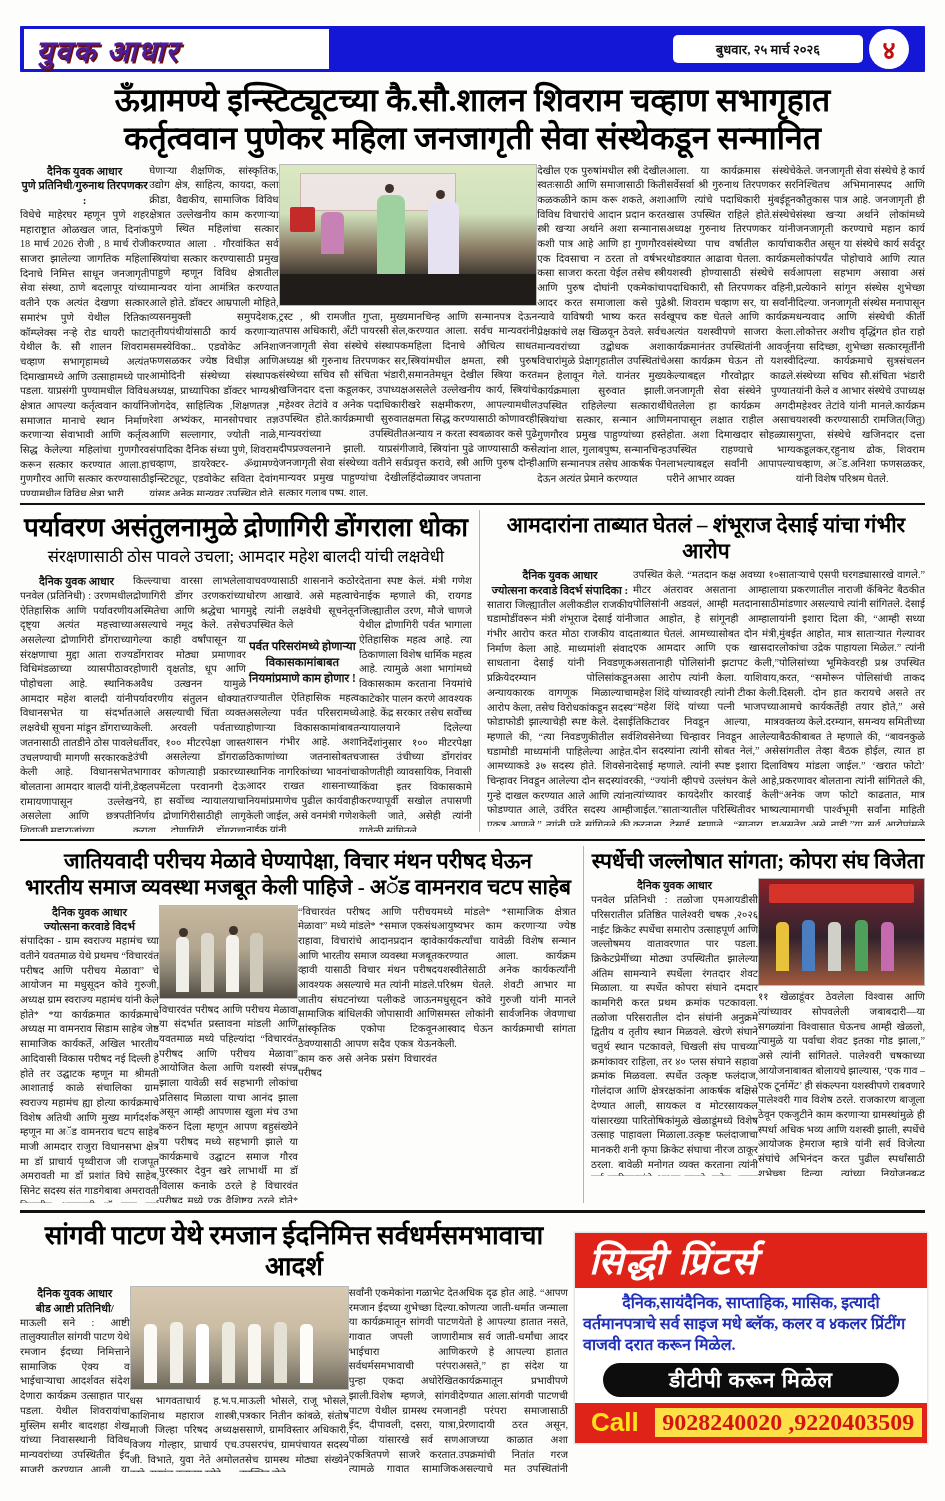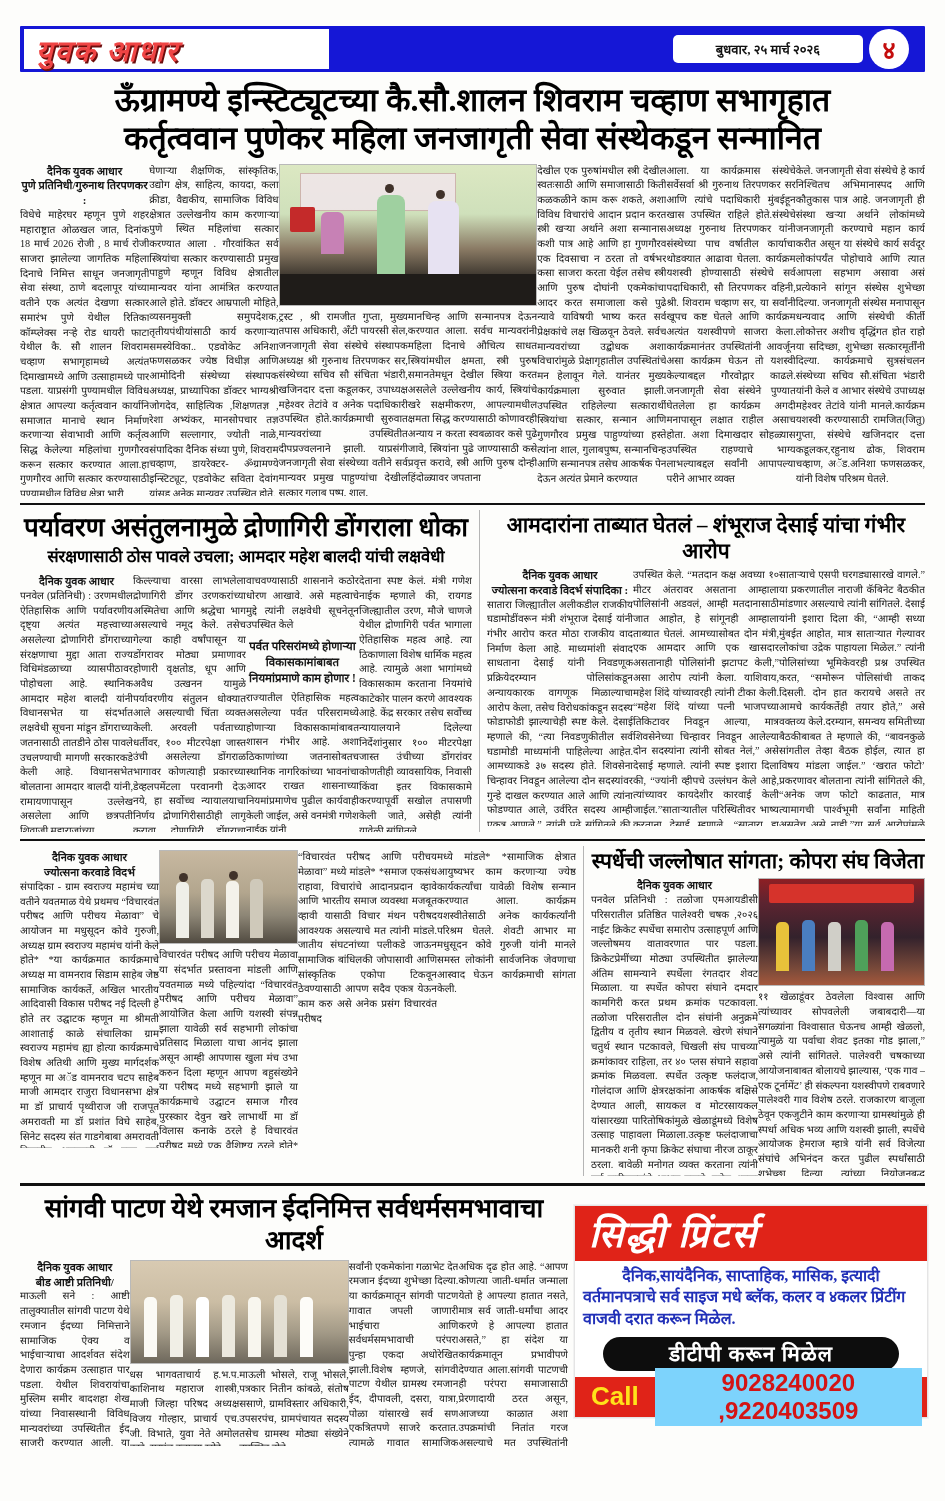--- a/index.html
+++ b/index.html
@@ -7,21 +7,21 @@
     width:945px;height:1501px;background:#fdfdfb;position:relative;
     font-family:"Liberation Serif","DejaVu Serif",serif;color:#161616;
     overflow:hidden;
   }
   .page{position:absolute;inset:0;padding:26px 20px 0;box-sizing:border-box;}
 
   
   .masthead{height:46px;background:#1517d6;position:relative;border-radius:1px;}
   .logo-box{position:absolute;left:4px;top:3px;width:305px;height:40px;background:#fff;
     display:flex;align-items:center;padding-left:12px;box-sizing:border-box;}
-  .logo-text{font-size:29px;font-weight:bold;font-style:italic;color:#ef4444;
+  .logo-text{font-size:29px;font-weight:bold;font-style:italic;color:#4c1d95;
     text-shadow:1.5px 1.5px 0 #6d0d0d;letter-spacing:2px;white-space:nowrap;}
   .date-box{position:absolute;right:62px;top:9px;width:190px;height:28px;background:#fff;
     border-radius:5px;display:flex;align-items:center;justify-content:center;
     font-weight:bold;font-size:13px;color:#111;}
   .page-circle{position:absolute;right:16px;top:3px;width:40px;height:40px;background:#fff;
     border-radius:50%;display:flex;align-items:center;justify-content:center;
     color:#c40d0d;font-size:25px;font-weight:bold;}
 
   
   .main-headline{text-align:center;font-weight:bold;color:#000;font-size:32px;
@@ -56,43 +56,43 @@
   .vrule{width:1px;background:#b5b5b5;margin:0 7px;flex:none;}
 
   
   .band{display:flex;align-items:stretch;}
   .sec-left2{width:452px;flex:none;}
   .sec-left3{width:556px;flex:none;}
   .sec-left4{width:548px;flex:none;}
   .sec-right{flex:1;min-width:0;}
   .h-xl{font-size:26px;font-weight:bold;text-align:center;line-height:1.2;margin:2px 0 0;color:#000;}
   .h-lg{font-size:21px;font-weight:bold;text-align:center;line-height:1.25;margin:2px 0 0;color:#000;}
-  .h-md{font-size:16.5px;font-weight:bold;text-align:center;line-height:1.3;margin:3px 0 7px;color:#000;}
+  .h-md{font-size:16.5px;font-weight:normal;text-align:center;line-height:1.3;margin:3px 0 7px;color:#000;}
   .band2-cols{height:258px;margin-top:4px;}
   .band3-cols{height:298px;margin-top:4px;}
   .band4-cols{height:172px;margin-top:4px;}
   .stackcol{flex:1;display:flex;flex-direction:column;gap:4px;overflow:hidden;}
   .stackcol .col{flex:1;}
   .mid2{flex:2;display:flex;flex-direction:column;gap:4px;overflow:hidden;}
   .mid2 .cols{flex:1;}
 
   
   .ad{width:352px;margin:14px 0 0 6px;background:#fff;border:1px solid #e5e5e5;
     box-shadow:0 0 0 1px #f2f2f2;}
   .ad-head{background:#e02318;color:#fff;font-size:37px;font-weight:bold;font-style:italic;
     padding:1px 14px 3px;letter-spacing:2px;}
   .ad-body{color:#2130b8;font-weight:bold;font-size:16px;line-height:1.32;padding:4px 8px 2px;}
   .ad-body .l1{text-align:center;}
   .ad-strip{background:#e02318;color:#fff;font-weight:bold;font-size:15.5px;padding:3px 8px;}
   .ad-pill{background:#0d0d0d;color:#fff;border-radius:20px;font-size:21px;font-weight:bold;
     text-align:center;width:84%;margin:6px auto;padding:2px 0 4px;letter-spacing:1px;}
   .ad-call-row{display:flex;background:#e02318;align-items:center;height:40px;}
   .ad-call{color:#ffe31a;font-weight:bold;font-size:26px;padding:0 16px;font-family:"Liberation Sans",sans-serif;}
-  .ad-phones{flex:1;background:#7dd3fc;color:#d41414;font-weight:bold;font-size:24px;
-    text-align:center;margin:4px 5px 4px 0;padding:1px 0;font-family:Liberation Sans, sans-serif;}
+  .ad-phones{flex:1;background:#fde047;color:#d41414;font-weight:bold;font-size:24px;
+    text-align:center;margin:4px 5px 4px 0;padding:1px 0;font-family:Liberation Serif, serif;}
 </style>
 </head>
 <body>
 
 <div class="page">
 
   <div class="masthead">
     <div class="logo-box">
       <span class="logo-text">युवक आधार</span>
     </div>
@@ -169,20 +169,24 @@
         <div class="col">उपस्थित केले. “मतदान कक्ष अवघ्या १० मीटर अंतरावर असताना आम्हाला पोलिसांनी अडवलं, आम्ही मतदानासाठी जात आहोत, हे सांगूनही आम्हाला ताब्यात घेतलं. आमच्यासोबत दोन मंत्री, एक आमदार आणि एक खासदार असतानाही पोलिसांनी झटापट केली,” असा आरोप त्यांनी केला. याशिवाय, महेश शिंदे यांच्यावरही त्यांनी टीका केली. “महेश शिंदे यांच्या पत्नी भाजपच्या तिकिटावर निवडून आल्या, मात्र शिवसेनेच्या चिन्हावर निवडून आलेल्या दोन सदस्यांना त्यांनी सोबत नेलं,” असे देसाई म्हणाले. त्यांनी स्पष्ट इशारा दिला की, “ज्यांनी व्हीपचे उल्लंघन केले आहे, त्यांच्यावर कायदेशीर कारवाई केली जाईल.”साताऱ्यातील परिस्थितीवर भाष्य करताना देसाई म्हणाले, “सातारा हा सुसंस्कृत जिल्हा आहे, मात्र येथे राजकीय विरोधातून फोडाफोडी करण्यात आली, मी पालकमंत्री असताना मला धक्काबुक्की झाली. आणि</div>
         <div class="col">साताऱ्याचे एसपी घरगड्यासारखे वागले.” या प्रकरणातील नाराजी कॅबिनेट बैठकीत मांडणार असल्याचे त्यांनी सांगितले. देसाई यांनी इशारा दिला की, “आम्ही सध्या मुंबईत आहोत, मात्र साताऱ्यात गेल्यावर लोकांचा उद्रेक पाहायला मिळेल.” त्यांनी पोलिसांच्या भूमिकेवरही प्रश्न उपस्थित करत, “समोरून पोलिसांची ताकद दिसली. दोन हात करायचे असते तर आमचे कार्यकर्तेही तयार होते,” असे वक्तव्य केले.दरम्यान, समन्वय समितीच्या बैठकीबाबत ते म्हणाले की, “बावनकुळे सांगतील तेव्हा बैठक होईल, त्यात हा विषय मांडला जाईल.” ‘खरात फोटो’ प्रकरणावर बोलताना त्यांनी सांगितले की, “अनेक जण फोटो काढतात, मात्र त्यामागची पार्श्वभूमी सर्वांना माहिती असतेच असे नाही.”या सर्व आरोपांमुळे साताऱ्यातील राजकारण तापण्याची चिन्हे दिसत असून, पुढील काही दिवसांत या प्रकरणावरून राजकीय संघर्ष आणखी तीव्र होण्याची शक्यता आहे.</div>
       </div>
     </div>
   </div>
 
   <hr class="rule">
 
   <div class="band">
     <div class="sec-left3">
+      <div class="h-lg">
+        <div>जातियवादी परीचय मेळावे घेण्यापेक्षा, विचार मंथन परीषद घेऊन</div>
+        <div>भारतीय समाज व्यवस्था मजबूत केली पाहिजे - अॅड वामनराव चटप साहेब</div>
+      </div>
       <div class="cols band3-cols">
         <div class="col">
           <div class="byline">दैनिक युवक आधार</div>
           <div class="byline">ज्योत्सना करवाडे विदर्भ</div>
           <span>संपादिका - ग्राम स्वराज्य महामंच च्या वतीने यवतमाळ येथे प्रथमच “विचारवंत परीषद आणि परीचय मेळावा” चे आयोजन मा मधुसूदन कोवे गुरुजी, अध्यक्ष ग्राम स्वराज्य महामंच यांनी केले होते* *या कार्यक्रमात कार्यक्रमाचे अध्यक्ष मा वामनराव सिडाम साहेब जेष्ठ सामाजिक कार्यकर्ते, अखिल भारतीय आदिवासी विकास परीषद नई दिल्ली हे होते तर उद्घाटक म्हणून मा श्रीमती आशाताई काळे संचालिका ग्राम स्वराज्य महामंच ह्या होत्या कार्यक्रमाचे विशेष अतिथी आणि मुख्य मार्गदर्शक म्हणून मा अॅड वामनराव चटप साहेब माजी आमदार राजुरा विधानसभा क्षेत्र मा डॉ प्राचार्य पृथ्वीराज जी राजपूत अमरावती मा डॉ प्रशांत विघे साहेब, सिनेट सदस्य संत गाडगेबाबा अमरावती विद्यापीठ अमरावती डॉ पद्मा ताई राजपूत अमरावती आणि स्वागताध्यक्ष म्हणून मा मधुसूदन कोवे गुरुजी होते* *कार्यक्रमाचे प्रास्ताविक करताना मा मधुसूदन कोवे गुरुजी यांनी</span>
         </div>
         <div class="stackcol">
           <div class="photo photo-a4">
             <div class="ph-shape figure" style="left:12%;top:34%;height:60%;background:#efefe8;"></div>
             <div class="ph-shape figure" style="left:30%;top:30%;height:64%;background:#dcd8cc;"></div>

